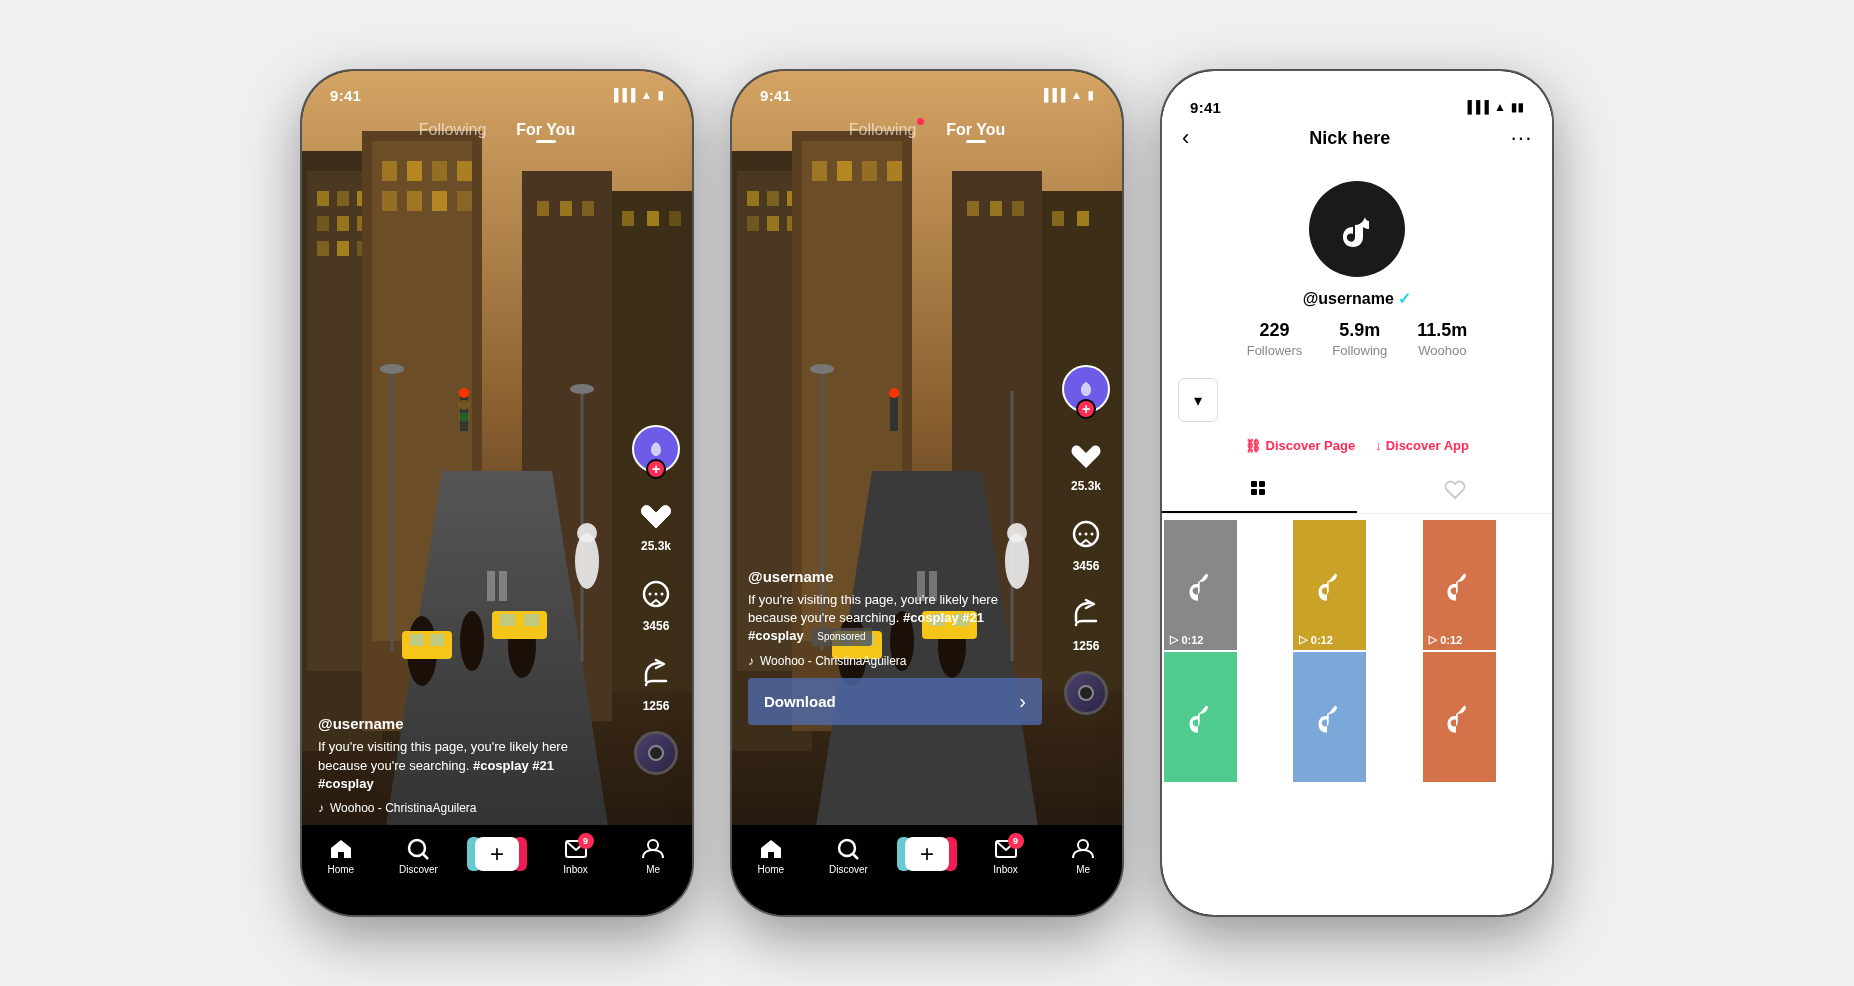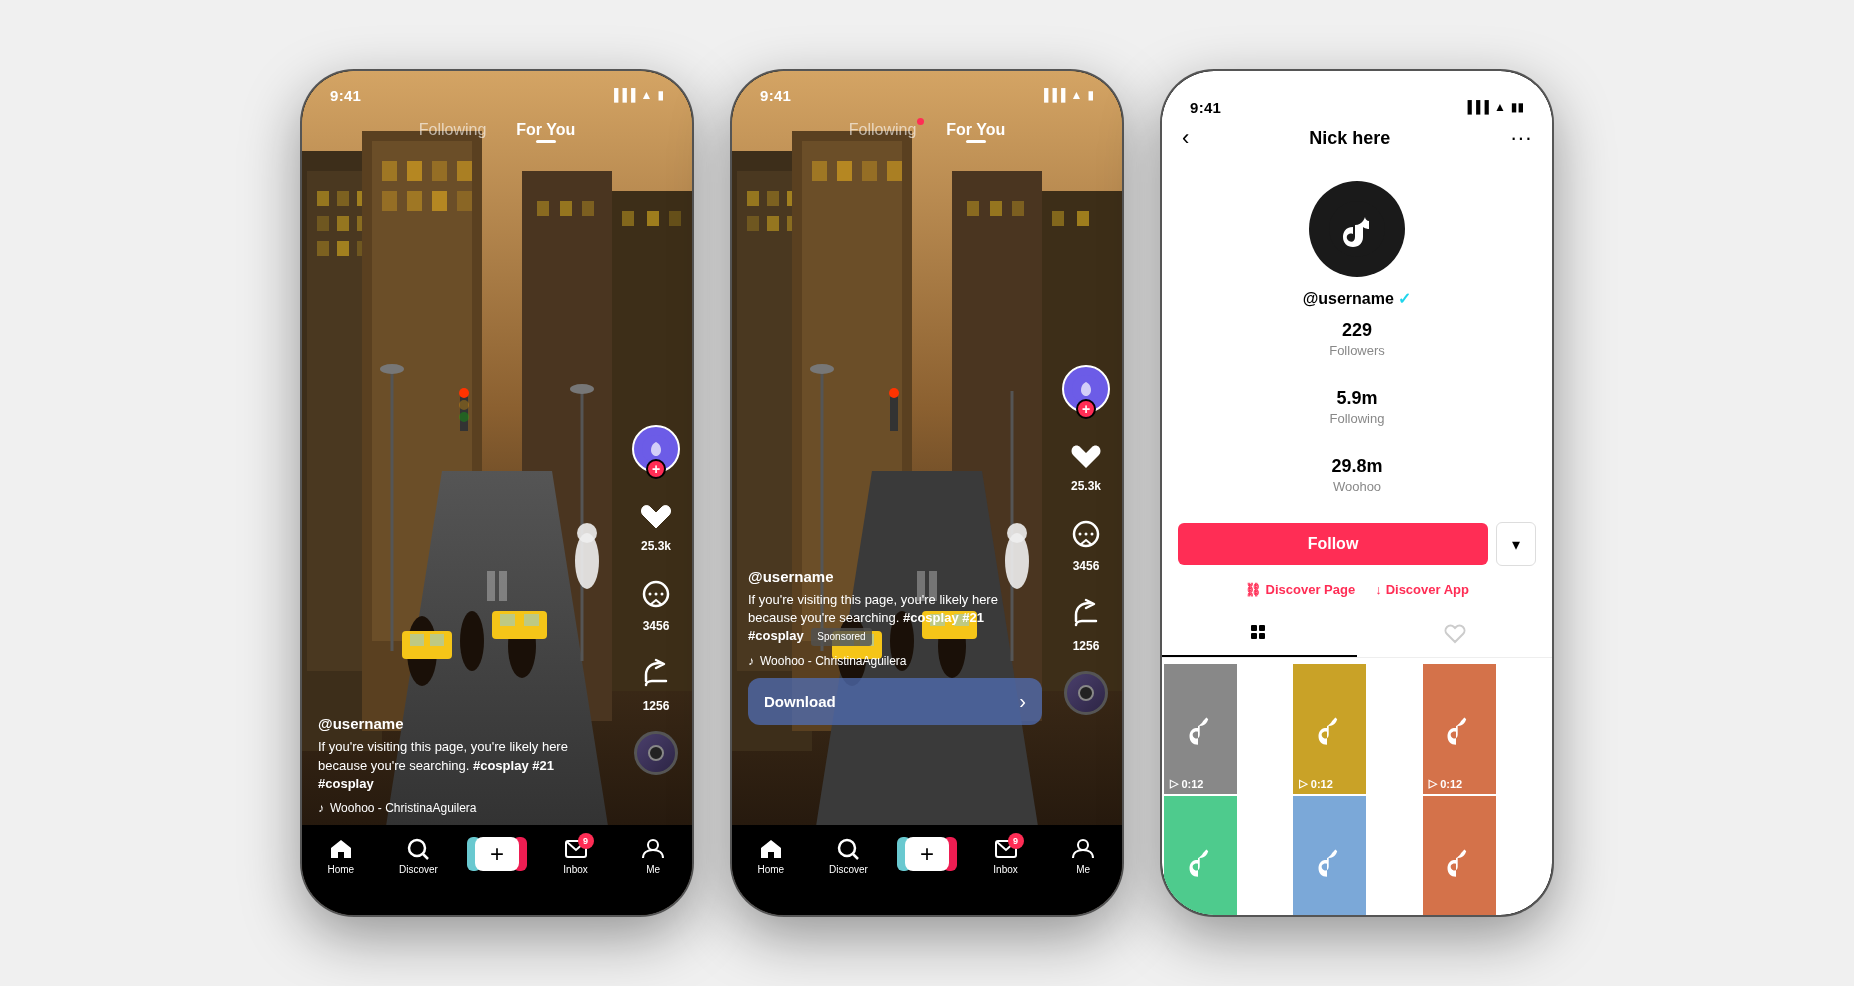--- a/index.html
+++ b/index.html
@@ -325,22 +325,21 @@
     }
     .verified-icon {
       color: #20d5ec;
       font-size: 16px;
     }
 
     .stats-row {
       display: flex;
       justify-content: center;
       gap: 30px;
-      margin-bottom: 16px;
-      flex-direction: column;
+      margin-bottom: 8px;
     }
     .stat-item {
       display: flex;
       flex-direction: column;
       align-items: center;
       gap: 2px;
     }
     .stat-number {
       font-size: 18px;
       font-weight: 700;
@@ -808,21 +807,21 @@
       <div class="username-text">@username</div>
       <div class="caption-text">
         If you're visiting this page, you're likely here because you're searching. <span class="hashtag">#cosplay #21 #cosplay</span>
         <span class="sponsored-tag">Sponsored</span>
       </div>
       <div class="music-row">
         <span>♪</span>
         <span>Woohoo - ChristinaAguilera</span>
       </div>
 
-      <div style="background:rgba(80,110,180,0.75);border-radius:12px;padding:12px 16px;display:flex;align-items:center;justify-content:space-between;margin-top:10px;cursor:pointer;">
+      <div style="background:rgba(80,110,180,0.75);border-radius:4px;padding:12px 16px;display:flex;align-items:center;justify-content:space-between;margin-top:10px;cursor:pointer;">
         <span style="color:#fff;font-size:15px;font-weight:600;">Download</span>
         <span style="color:#fff;font-size:20px;">›</span>
       </div>
     </div>
 
     <div class="bottom-nav">
       <div class="nav-item active">
         <div class="nav-item-icon">
           <svg width="24" height="24" viewBox="0 0 24 24">
               <path d="M12 3 L22 11 L22 21 L15 21 L15 15 L9 15 L9 21 L2 21 L2 11 Z" fill="white"></path>
@@ -905,28 +904,27 @@
         <div class="stats-row">
           <div class="stat-item">
             <span class="stat-number">229</span>
             <span class="stat-label">Followers</span>
           </div>
           <div class="stat-item">
             <span class="stat-number">5.9m</span>
             <span class="stat-label">Following</span>
           </div>
           <div class="stat-item">
-            <span class="stat-number">29.8m</span>
+            <span class="stat-number">11.5m</span>
             <span class="stat-label">Woohoo</span>
           </div>
         </div>
       </div>
 
       <div class="follow-row">
-        <button class="follow-btn">Follow</button>
         <div class="dropdown-btn">
           <span>▾</span>
         </div>
       </div>
 
 
       <div class="links-row">
         <div class="link-item">
           <span>⛓</span>
           <span>Discover Page</span>

